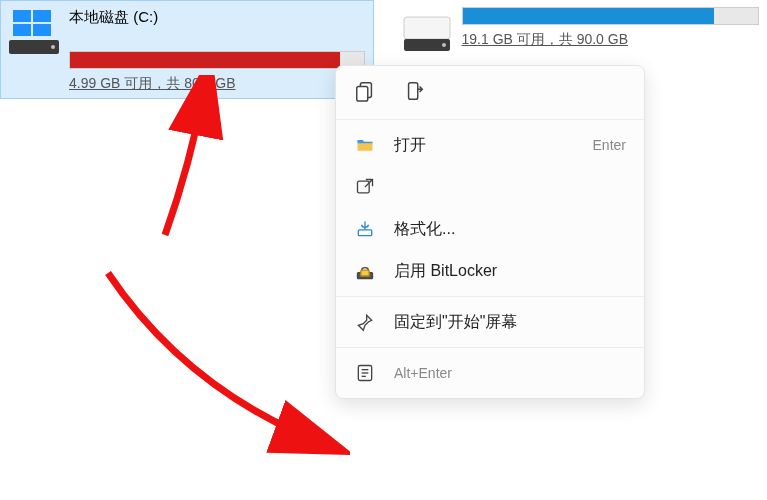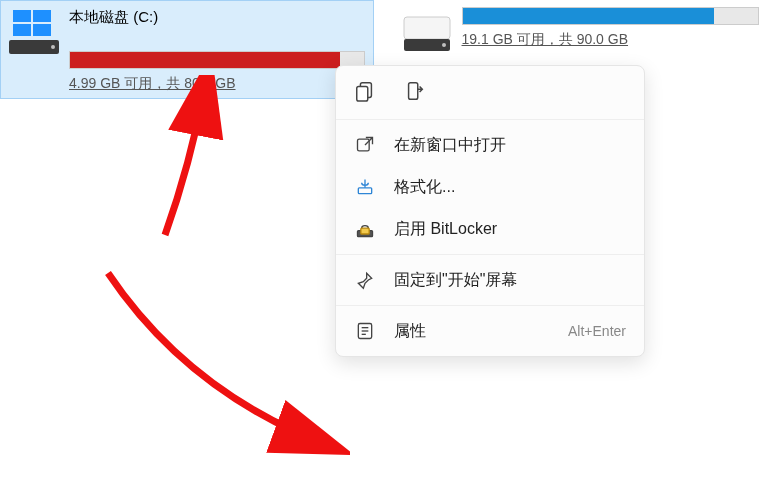--- a/index.html
+++ b/index.html
@@ -151,29 +151,38 @@
     </span>
     <span class="tb-icon">
       <svg viewBox="0 0 24 24" fill="none" stroke="#444" stroke-width="1.6">
         <rect x="5" y="3" width="10" height="18" rx="2"></rect>
         <path d="M15 10h5 M17 7l3 3-3 3"></path>
       </svg>
     </span>
   </div>
   <hr class="cm-sep">
 
+  <div class="cm-item">
+    <span class="cm-icon">
+      <svg viewBox="0 0 24 24">
+          <path fill="#f6c350" d="M3 6h6l2 2h10v11H3z"></path>
+          <path fill="#3e9be9" d="M3 6h6l2 2h10v2H3z"></path>
+        </svg>
+    </span>
+    <span class="cm-label">打开</span>
+    <span class="cm-shortcut">Enter</span>
+  </div>
 
   <div class="cm-item">
     <span class="cm-icon">
       <svg viewBox="0 0 24 24" fill="none" stroke="#444" stroke-width="1.6">
         <rect x="3" y="5" width="14" height="14" rx="2"></rect>
         <path d="M13 3h8v8 M21 3l-9 9"></path>
       </svg>
     </span>
-    <span class="cm-label">在新窗口中打开</span>
   </div>
 
   <div class="cm-item">
     <span class="cm-icon">
       <svg viewBox="0 0 24 24" fill="none" stroke="#2f86d6" stroke-width="1.6">
         <rect x="4" y="13" width="16" height="7" rx="1"></rect>
         <path d="M12 3v10 M8 7c0 4 8 4 8 0"></path>
       </svg>
     </span>
     <span class="cm-label">格式化...</span>
@@ -204,21 +213,20 @@
 
   <div class="cm-item">
     <span class="cm-icon">
       <svg viewBox="0 0 24 24" fill="none" stroke="#444" stroke-width="1.6">
         <rect x="4" y="3" width="16" height="18" rx="2"></rect>
         <line x1="8" y1="8" x2="16" y2="8"></line>
           <line x1="8" y1="12" x2="16" y2="12"></line>
           <line x1="8" y1="16" x2="13" y2="16"></line>
       </svg>
     </span>
-    <span class="cm-label">属性</span>
     <span class="cm-shortcut">Alt+Enter</span>
   </div>
 </div>
 
 <svg class="arrow" style="left:155px; top:75px;" width="90" height="170">
   <defs>
       <marker id="ah1" markerWidth="14" markerHeight="14" refX="7" refY="4" orient="auto">
     <path d="M0,0 L12,4 L0,8 z" fill="#e11"></path>
       </marker>
     </defs>

